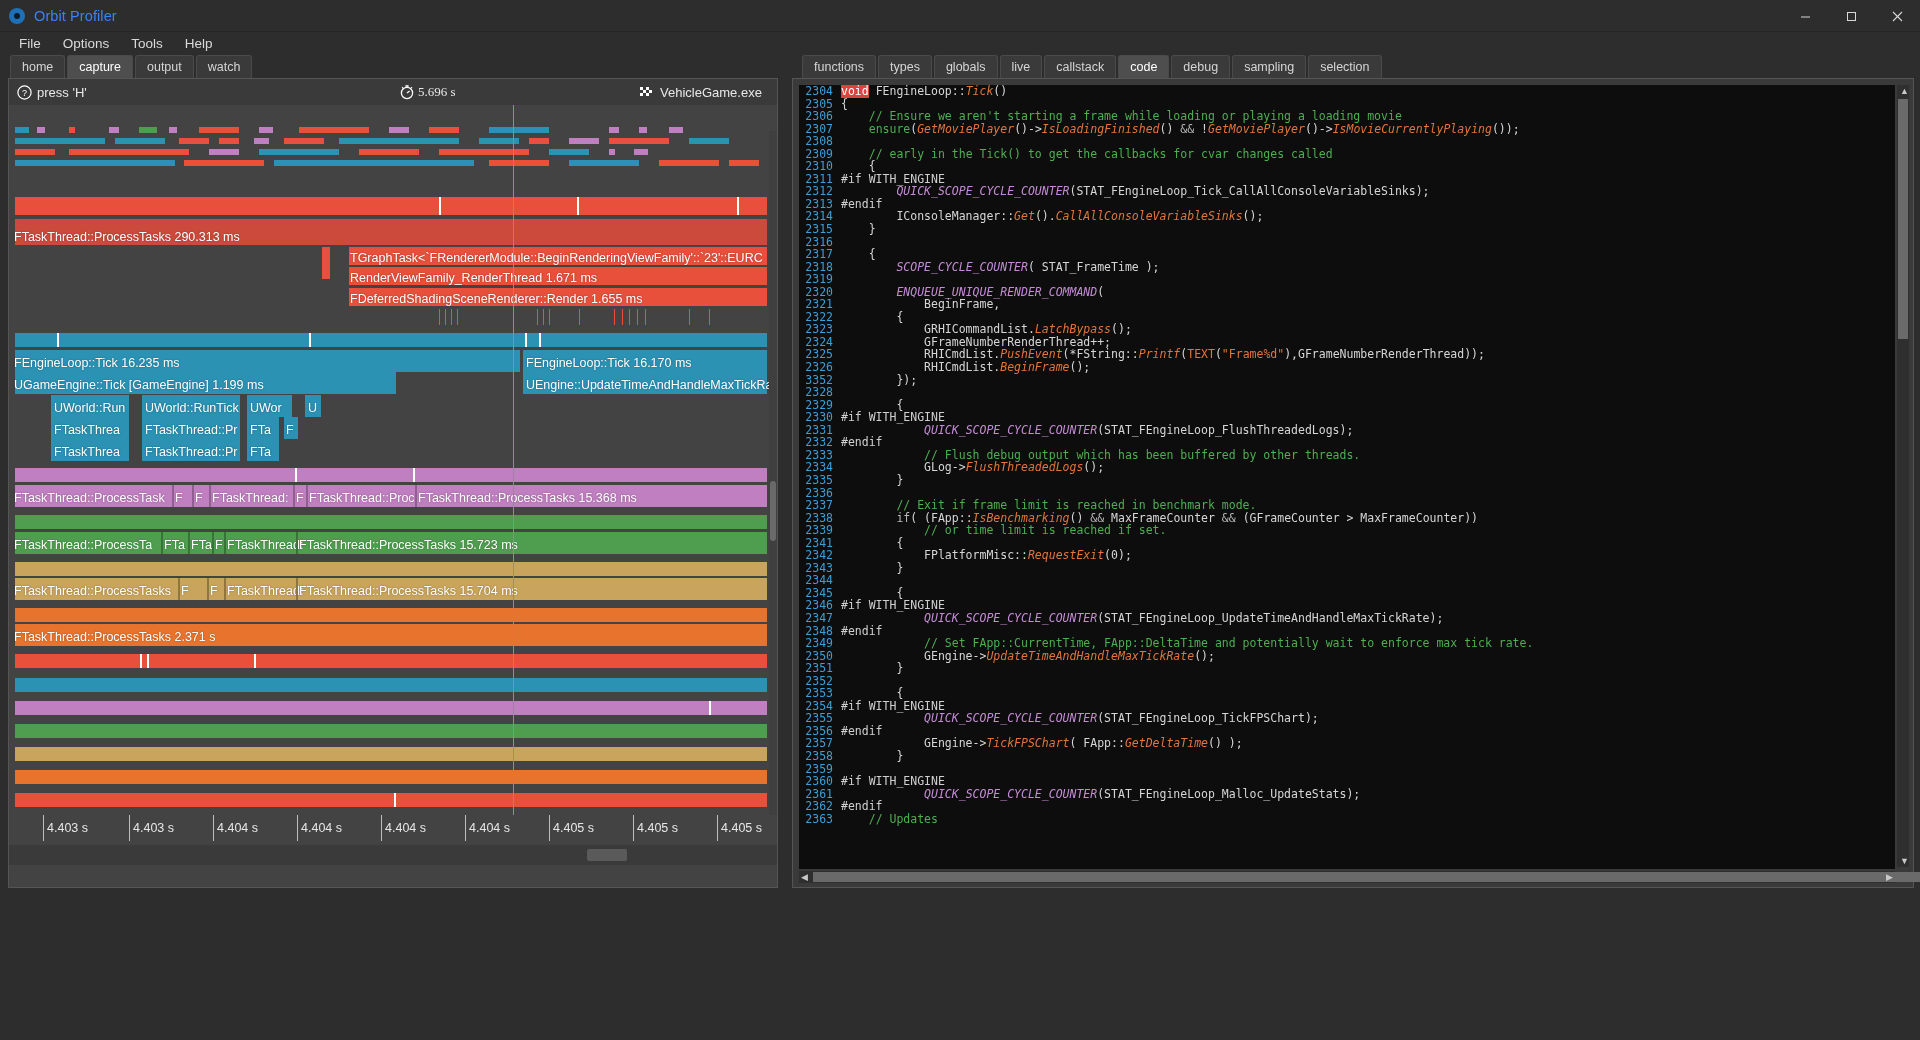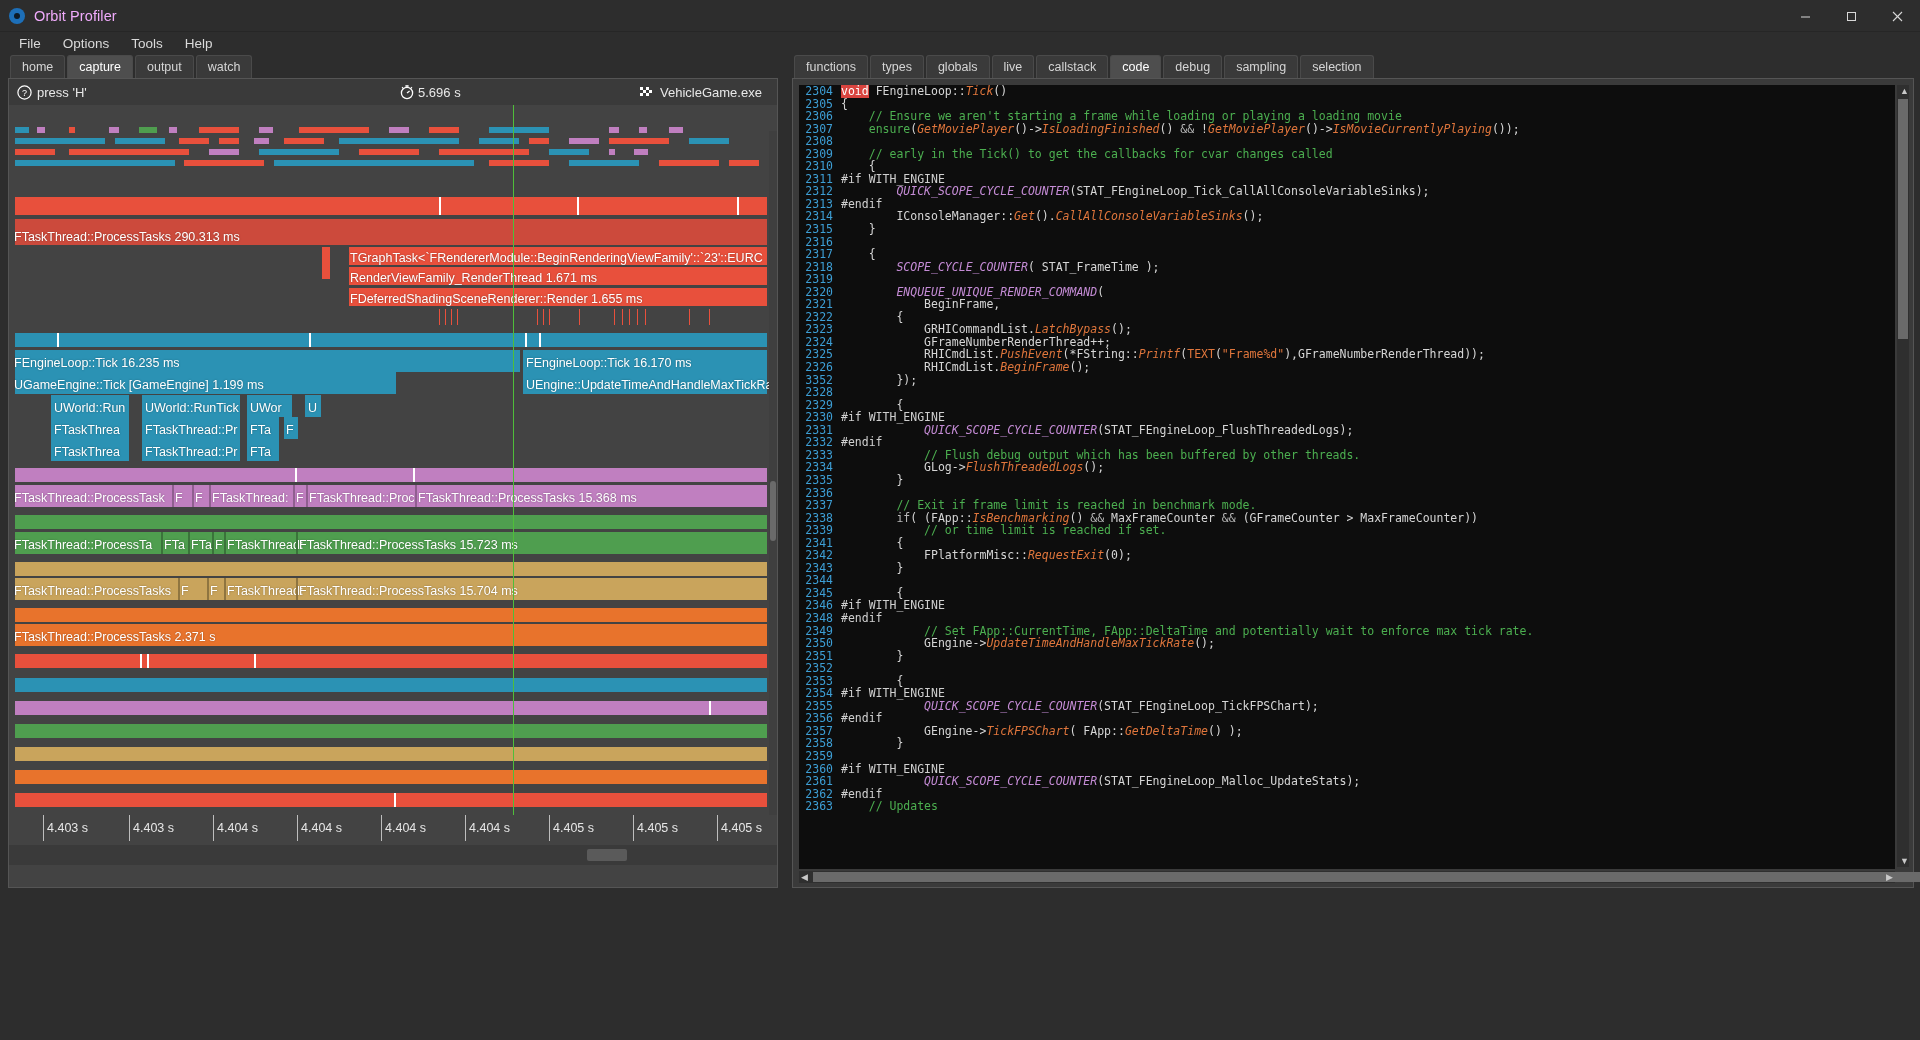--- a/index.html
+++ b/index.html
@@ -15,55 +15,55 @@
   .titlebar {
     height: 32px; background: #2d2d2d; display: flex; align-items: center;
     border-bottom: 1px solid #262626; position: relative;
   }
   .app-icon {
     width: 16px; height: 16px; margin-left: 9px; margin-right: 9px;
     border-radius: 50%; background: #1d6fb8;
     display: flex; align-items: center; justify-content: center;
   }
   .app-icon .inner { width: 6px; height: 6px; border-radius: 50%; background: #0d1a26; }
-  .title-text { color: #f0abfc; font-size: 14.5px; letter-spacing: .1px; }
+  .title-text { color: #3b82f6; font-size: 14.5px; letter-spacing: .1px; }
   .wincontrols { position: absolute; right: 0; top: 0; height: 32px; display: flex; }
   .wc { width: 46px; height: 32px; display: flex; align-items: center; justify-content: center; color: #d8d8d8; }
   .wc svg { display: block; }
 
   
   .menubar { height: 22px; background: #2d2d2d; display: flex; align-items: center; padding-left: 8px; }
   .menuitem { color: #dadada; font-size: 13.5px; padding: 2px 11px; }
 
   
   .content { display: flex; height: 988px; background: #2d2d2d; }
   .leftpane { width: 786px; position: relative; }
   .rightpane { width: 1134px; position: relative; }
 
   
   .tabstrip { height: 24px; display: flex; align-items: flex-end; padding-left: 10px; gap: 2px; }
-  .tabstrip.right { padding-left: 0; justify-content: flex-start; margin-left: 8px; }
+  .tabstrip.right { padding-left: 0; justify-content: flex-start; margin-left: 16px; }
   .tab {
     background: #3a3a3a; color: #d5d5d5; font-size: 12.5px;
     padding: 4px 11px 4px 11px; border: 1px solid #4a4a4a; border-bottom: none;
     border-radius: 3px 3px 0 0; line-height: 14px;
   }
   .tab.active { background: #4e4e4e; color: #ffffff; }
 
   
   .capture-frame {
     position: absolute; left: 8px; top: 24px; width: 770px; height: 810px;
     background: #434343; border: 1px solid #555; overflow: hidden;
   }
   .capture-header {
     height: 26px; background: #3a3a3a; display: flex; align-items: center;
     position: relative; color: #e8e8e8; font-size: 13px;
   }
   .cap-left { position: absolute; left: 8px; display: flex; align-items: center; gap: 5px; }
-  .cap-mid { position: absolute; left: 390px; display: flex; align-items: center; gap: 3px; }
+  .cap-mid { position: absolute; left: 390px; display: flex; align-items: center; gap: 3px; font-family: Liberation Serif, serif; }
   .cap-right { position: absolute; left: 630px; display: flex; align-items: center; gap: 5px; }
   .glyph { display: inline-flex; align-items: center; justify-content: center; }
 
   .tracks { position: relative; width: 768px; height: 760px; background: #434343; }
   .trk { position: absolute; }
   .lbl {
     position: absolute; left: 5px; color: #ffffff; font-size: 12.5px;
     white-space: nowrap; pointer-events: none; text-shadow: 0 0 2px rgba(0,0,0,.35);
   }
   .cursor-line { position: absolute; top: 0; width: 1px; background: #4fbe3a; }
@@ -464,20 +464,21 @@
             <div class="code-line"><span class="gutter">2336</span><span class="src"></span></div>
             <div class="code-line"><span class="gutter">2337</span><span class="src"><span class="src">        </span><span class="cmt">// Exit if frame limit is reached in benchmark mode.</span></span></div>
             <div class="code-line"><span class="gutter">2338</span><span class="src"><span class="src">        </span><span class="op">if</span><span class="src">( (FApp::</span><span class="fn">IsBenchmarking</span><span class="src">() </span><span class="op">&amp;&amp;</span><span class="src"> MaxFrameCounter </span><span class="op">&amp;&amp;</span><span class="src"> (GFrameCounter &gt; MaxFrameCounter))</span></span></div>
             <div class="code-line"><span class="gutter">2339</span><span class="src"><span class="src">            </span><span class="cmt">// or time limit is reached if set.</span></span></div>
             <div class="code-line"><span class="gutter">2341</span><span class="src"><span class="src">        {</span></span></div>
             <div class="code-line"><span class="gutter">2342</span><span class="src"><span class="src">            FPlatformMisc::</span><span class="fn">RequestExit</span><span class="src">(0);</span></span></div>
             <div class="code-line"><span class="gutter">2343</span><span class="src"><span class="src">        }</span></span></div>
             <div class="code-line"><span class="gutter">2344</span><span class="src"></span></div>
             <div class="code-line"><span class="gutter">2345</span><span class="src"><span class="src">        {</span></span></div>
             <div class="code-line"><span class="gutter">2346</span><span class="src"><span class="pp">#if WITH_ENGINE</span></span></div>
+            <div class="code-line"><span class="gutter">2347</span><span class="src"><span class="src">            </span><span class="macro">QUICK_SCOPE_CYCLE_COUNTER</span><span class="src">(STAT_FEngineLoop_UpdateTimeAndHandleMaxTickRate);</span></span></div>
             <div class="code-line"><span class="gutter">2348</span><span class="src"><span class="pp">#endif</span></span></div>
             <div class="code-line"><span class="gutter">2349</span><span class="src"><span class="src">            </span><span class="cmt">// Set FApp::CurrentTime, FApp::DeltaTime and potentially wait to enforce max tick rate.</span></span></div>
             <div class="code-line"><span class="gutter">2350</span><span class="src"><span class="src">            GEngine-&gt;</span><span class="fn">UpdateTimeAndHandleMaxTickRate</span><span class="src">();</span></span></div>
             <div class="code-line"><span class="gutter">2351</span><span class="src"><span class="src">        }</span></span></div>
             <div class="code-line"><span class="gutter">2352</span><span class="src"></span></div>
             <div class="code-line"><span class="gutter">2353</span><span class="src"><span class="src">        {</span></span></div>
             <div class="code-line"><span class="gutter">2354</span><span class="src"><span class="pp">#if WITH_ENGINE</span></span></div>
             <div class="code-line"><span class="gutter">2355</span><span class="src"><span class="src">            </span><span class="macro">QUICK_SCOPE_CYCLE_COUNTER</span><span class="src">(STAT_FEngineLoop_TickFPSChart);</span></span></div>
             <div class="code-line"><span class="gutter">2356</span><span class="src"><span class="pp">#endif</span></span></div>
             <div class="code-line"><span class="gutter">2357</span><span class="src"><span class="src">            GEngine-&gt;</span><span class="fn">TickFPSChart</span><span class="src">( FApp::</span><span class="fn">GetDeltaTime</span><span class="src">() );</span></span></div>

